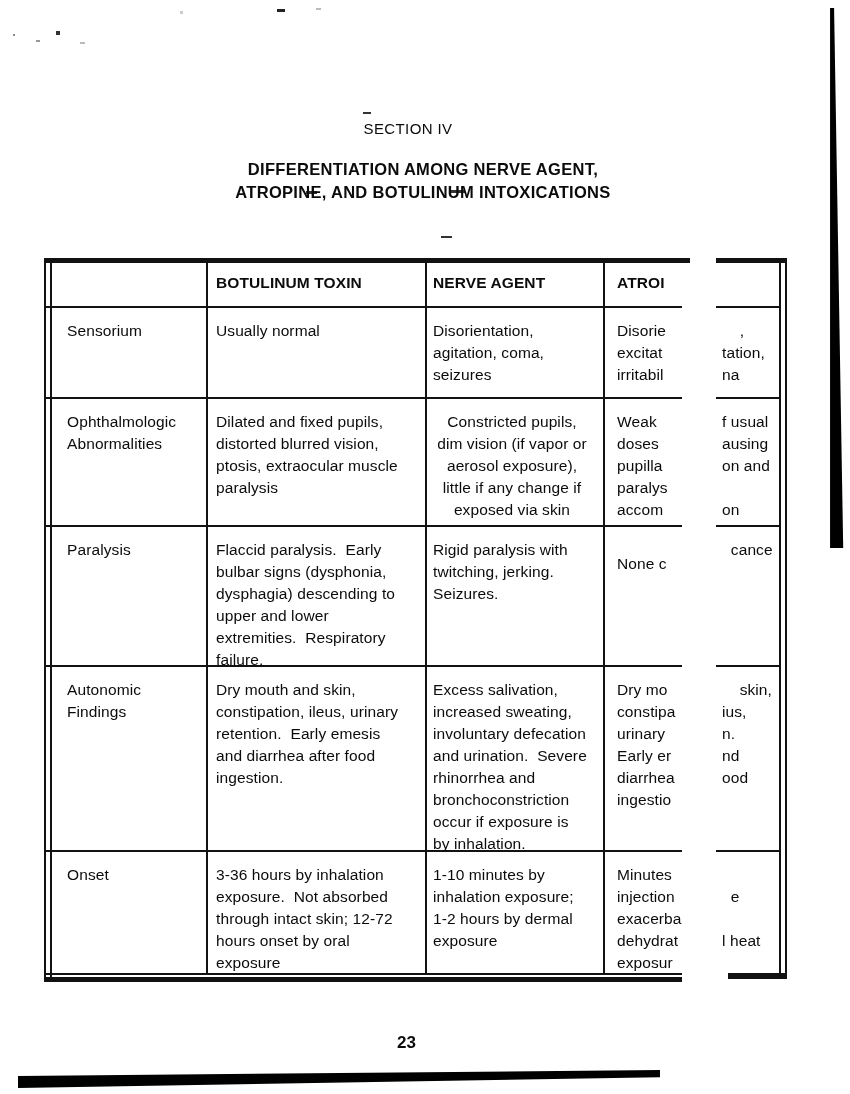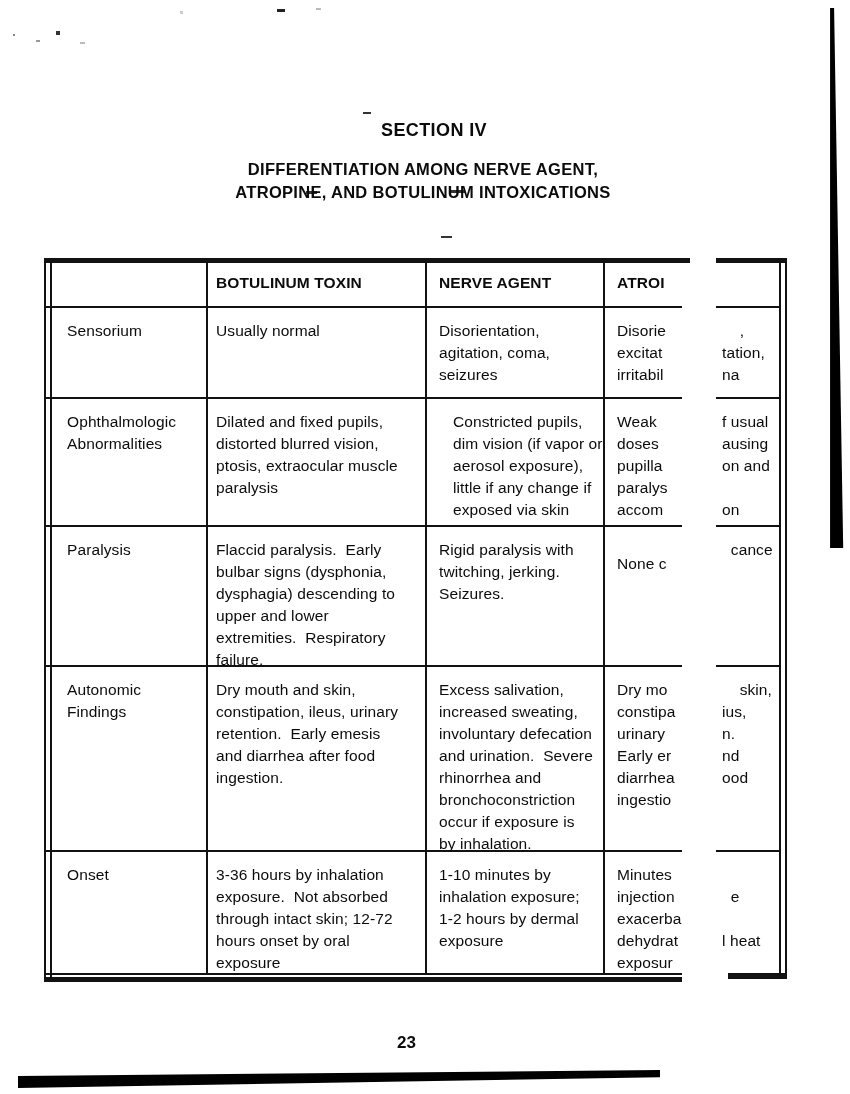--- a/index.html
+++ b/index.html
@@ -1,25 +1,25 @@
 <!DOCTYPE html>
 <html><head>
 <meta charset="utf-8">
 <style>
   html,body{margin:0;padding:0;background:#e8e8e8;}
   .page{position:relative;width:850px;height:1094px;background:#ffffff;overflow:hidden;
         font-family:"Liberation Sans",sans-serif;color:#0b0b0b;}
   .sec-title{position:absolute;left:0;top:120px;width:816px;text-align:center;
-             font-size:18px;font-weight:700;letter-spacing:.4px;padding-left:26px;}
+             font-size:15px;font-weight:400;letter-spacing:.4px;}
   .doc-title{position:absolute;left:0;top:158px;width:846px;text-align:center;
              font-size:16.5px;font-weight:700;line-height:23px;letter-spacing:.3px;}
   .cell{position:absolute;box-sizing:border-box;padding:12px 2px 0 8px;white-space:pre;
         overflow:hidden;font-size:15.5px;line-height:22px;letter-spacing:.1px;}
   .hcell{padding-top:10px;font-weight:700;}
-  .c1{padding-left:21px;} .c2{padding-left:8px;} .c3{padding-left:12px;}
+  .c1{padding-left:21px;} .c2{padding-left:8px;} .c3{padding-left:6px;}
   .c4{padding-left:12px;} .cf{padding-left:6px;}
   .ln{position:absolute;background:#121212;}
   .speck{position:absolute;background:#333;}
   .pageno{position:absolute;left:397px;top:1033px;font-size:17px;font-weight:700;}
   .bar-right{position:absolute;left:828px;top:8px;width:16px;height:540px;background:#000;
              -webkit-clip-path:polygon(13% 0,38% 0,95% 100%,13% 100%);
              clip-path:polygon(13% 0,38% 0,95% 100%,13% 100%);}
   .bar-bottom{position:absolute;left:18px;top:1068px;width:642px;height:20px;background:#000;
               -webkit-clip-path:polygon(0 40%,100% 10%,100% 46%,0 100%);
               clip-path:polygon(0 40%,100% 10%,100% 46%,0 100%);}
@@ -91,21 +91,21 @@
   <div class="cell cf" style="left:716px;top:308px;width:63px;height:91px;">    ,
 tation,
 na</div>
 
   <div class="cell c1" style="left:46px;top:399px;width:160px;height:128px;">Ophthalmologic
 Abnormalities</div>
   <div class="cell c2" style="left:208px;top:399px;width:217px;height:128px;">Dilated and fixed pupils,
 distorted blurred vision,
 ptosis, extraocular muscle
 paralysis</div>
-  <div class="cell c3" style="left:441px;top:399px;width:176px;height:128px;">Constricted pupils,
+  <div class="cell c3" style="left:422px;top:399px;width:176px;height:128px;text-align:center;">Constricted pupils,
 dim vision (if vapor or
 aerosol exposure),
 little if any change if
 exposed via skin</div>
   <div class="cell c4" style="left:605px;top:399px;width:77px;height:128px;">Weak
 doses
 pupilla
 paralys
 accom</div>
   <div class="cell cf" style="left:716px;top:399px;width:63px;height:128px;">f usual

